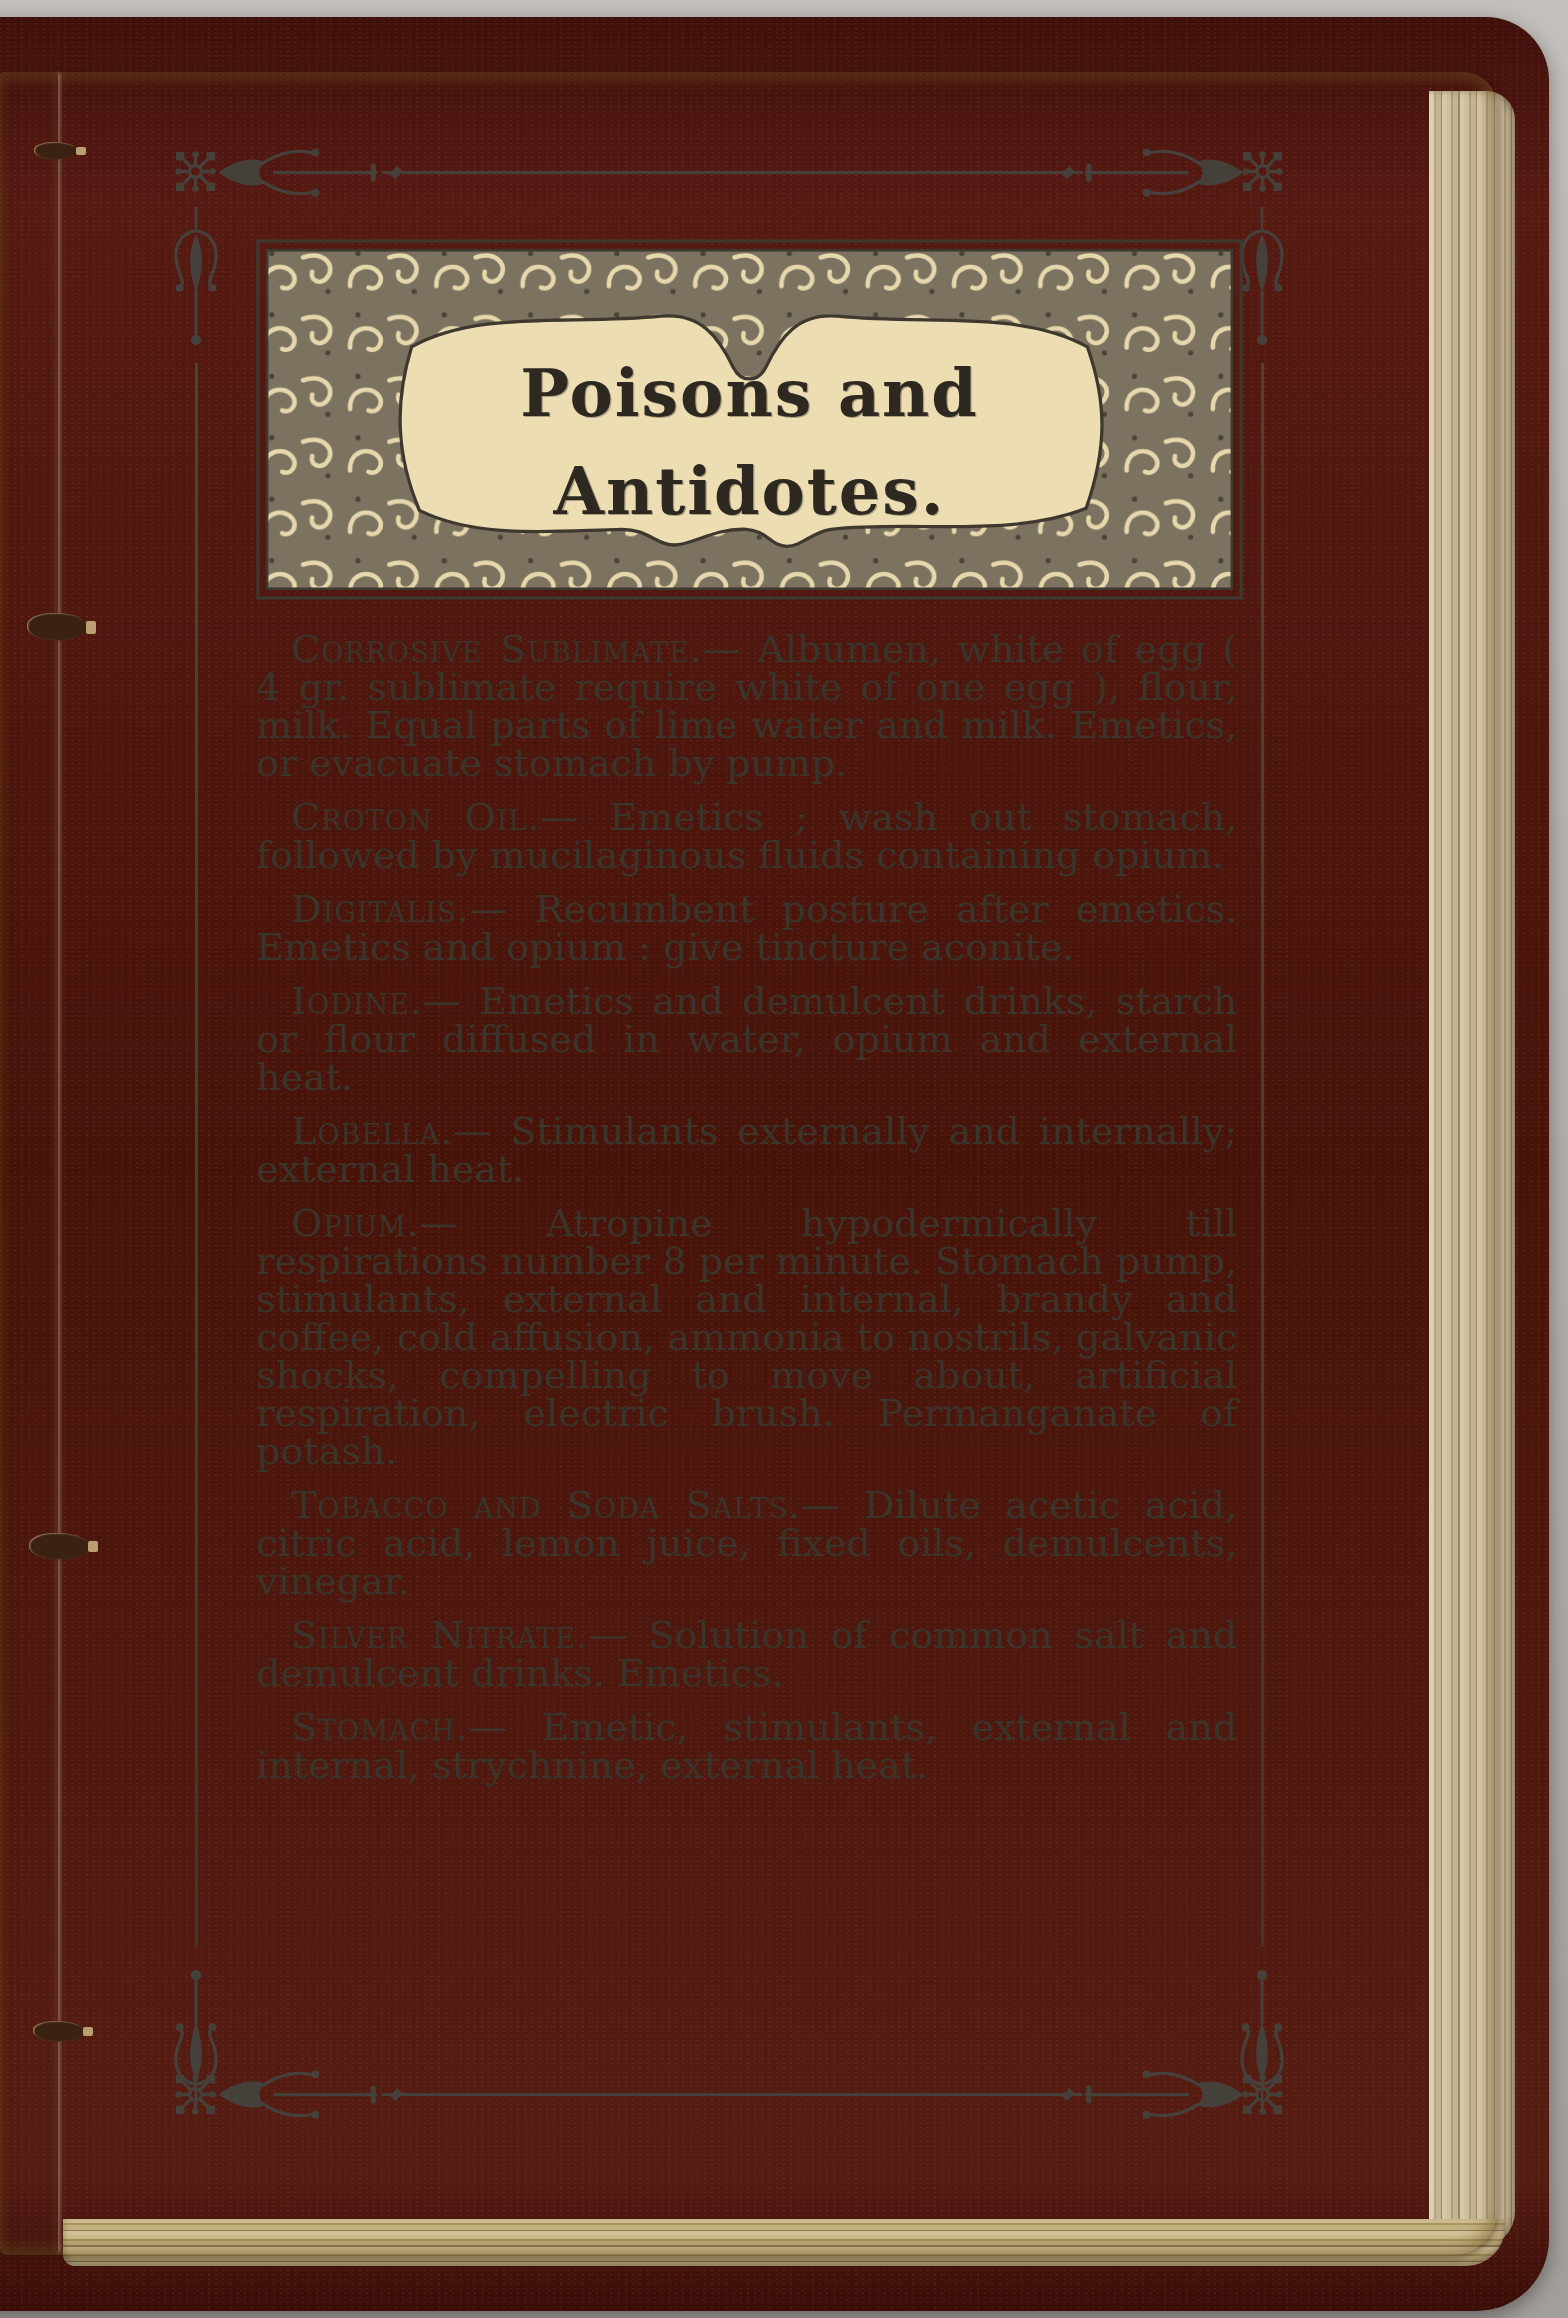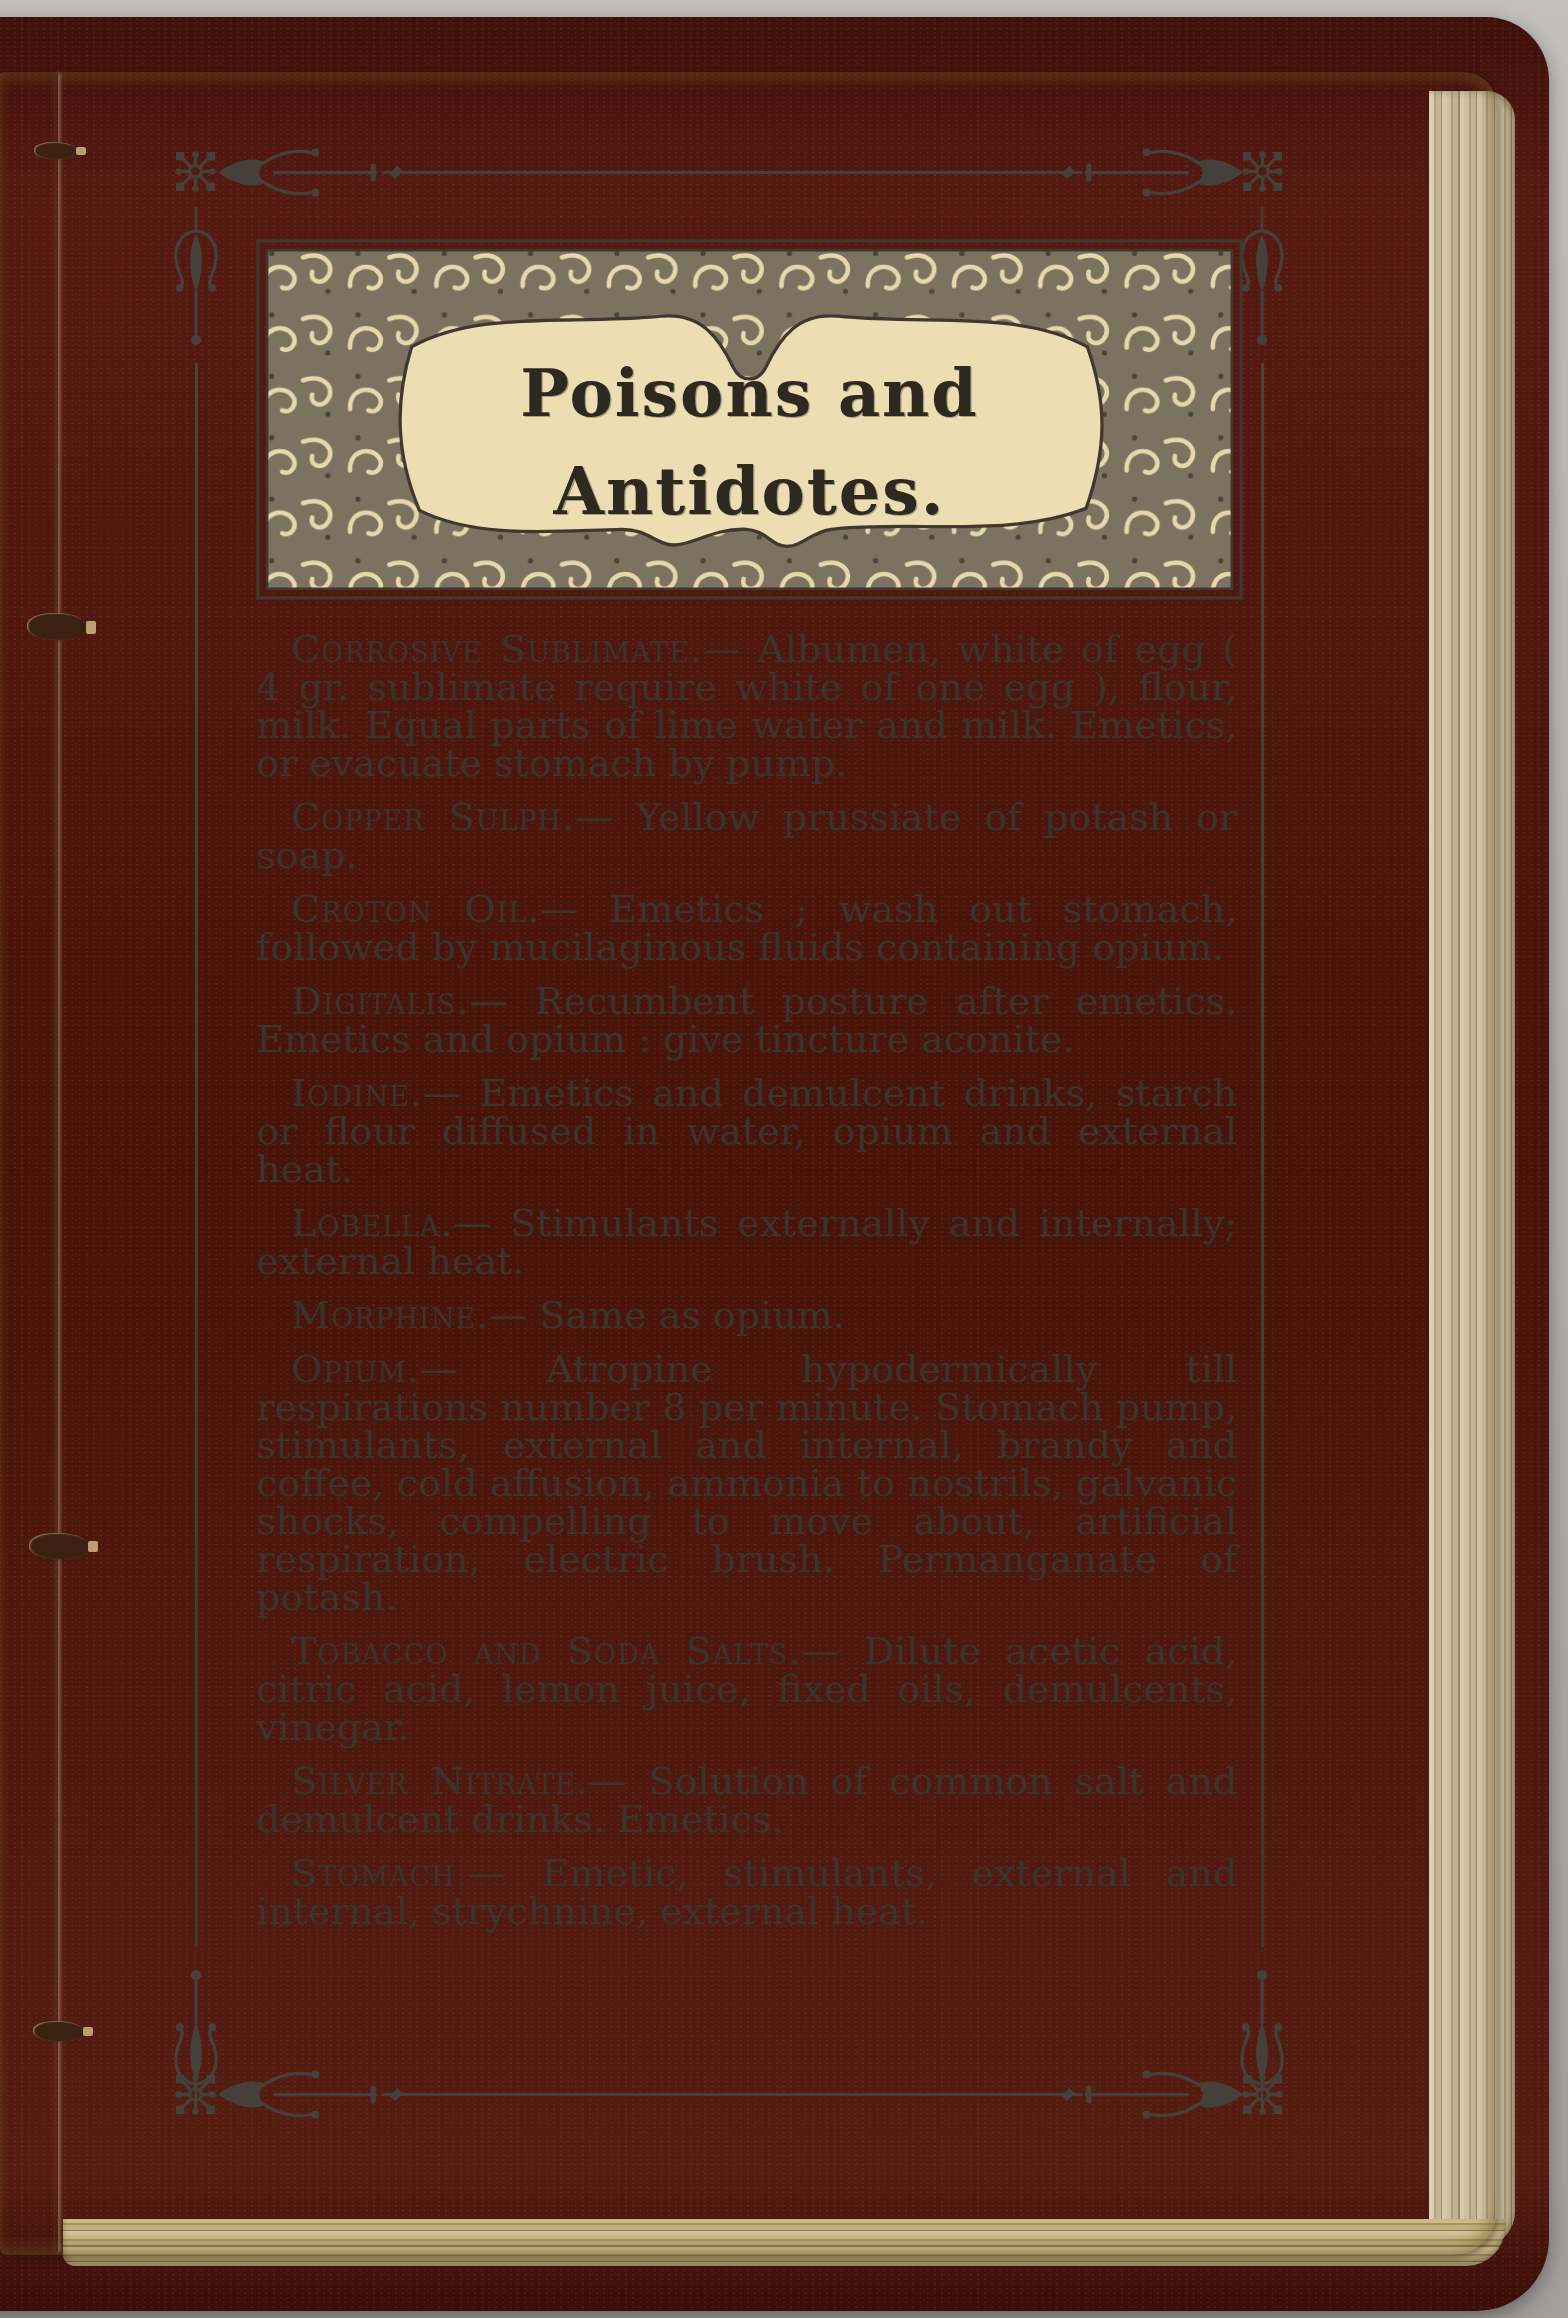--- a/index.html
+++ b/index.html
@@ -339,32 +339,30 @@
     </svg>
     <div class="title-text">
       <div>Poisons and</div>
       <div>Antidotes.</div>
     </div>
   </div>
 
   <div class="body-text">
   <p class="entry"><span class="term">Corrosive Sublimate.</span><span class="def">— Albumen, white of egg ( 4 gr. sublimate require white of one egg ), flour, milk.  Equal parts of lime water and milk. Emetics, or evacuate stomach by pump.</span></p>
 
-  <p class="entry"><span class="term">Copper Sulph.</span><span class="def">— Yellow prussiate of potash or soap.</span></p>
 
   <p class="entry"><span class="term">Croton Oil.</span><span class="def">— Emetics ;  wash out stomach, followed by mucilaginous fluids containing opium.</span></p>
 
   <p class="entry"><span class="term">Digitalis.</span><span class="def">— Recumbent posture after emetics.  Emetics and opium :  give tincture aconite.</span></p>
 
   <p class="entry"><span class="term">Iodine.</span><span class="def">— Emetics and demulcent drinks, starch or flour diffused in water, opium and external heat.</span></p>
 
 
   <p class="entry"><span class="term">Lobella.</span><span class="def">— Stimulants externally and internally;  external heat.</span></p>
 
-  <p class="entry"><span class="term">Morphine.</span><span class="def">— Same as opium.</span></p>
 
   <p class="entry"><span class="term">Opium.</span><span class="def">— Atropine hypodermically till respirations number 8 per minute.  Stomach pump, stimulants, external and internal, brandy and coffee, cold affusion, ammonia to nostrils, galvanic shocks, compelling to move about, artificial respiration, electric brush.  Permanganate of potash.</span></p>
 
 
 
   <p class="entry"><span class="term">Tobacco and Soda Salts.</span><span class="def">— Dilute acetic acid, citric acid, lemon juice, fixed oils, demulcents, vinegar.</span></p>
 
   <p class="entry"><span class="term">Silver Nitrate.</span><span class="def">— Solution of common salt and demulcent drinks.  Emetics.</span></p>
 
   <p class="entry"><span class="term">Stomach.</span><span class="def">— Emetic, stimulants, external and internal, strychnine, external heat.</span></p>

